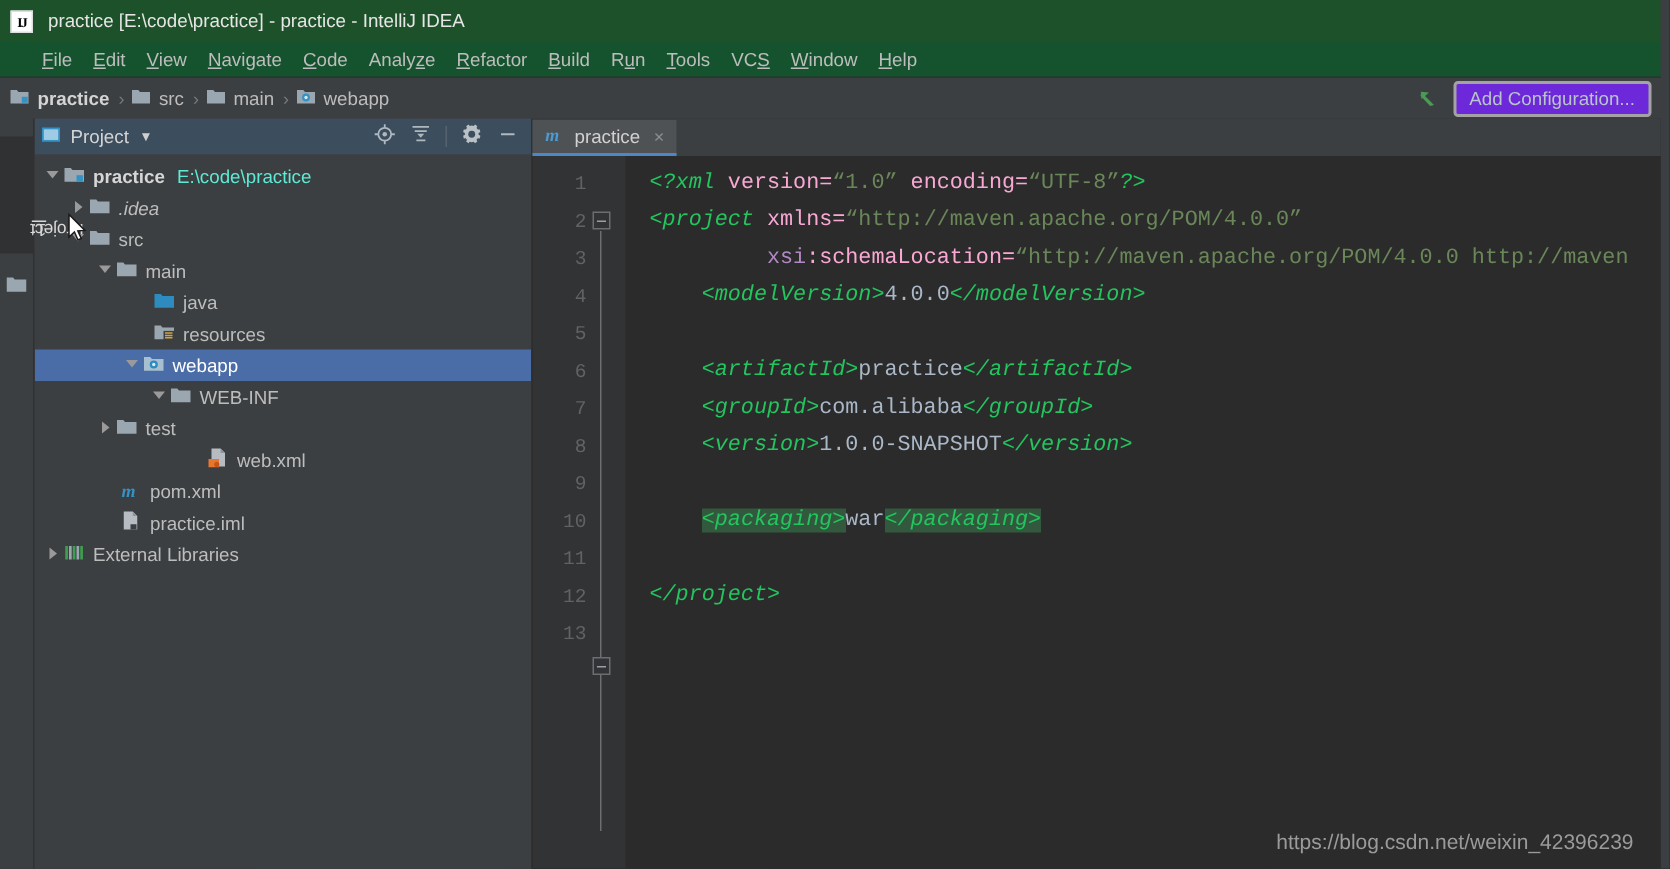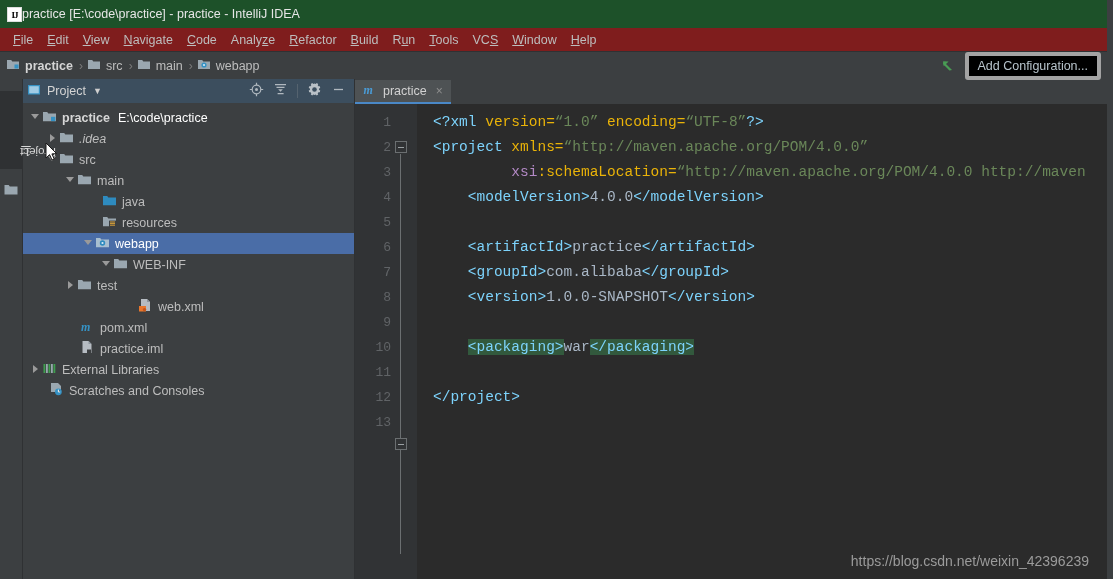--- a/index.html
+++ b/index.html
@@ -17,45 +17,45 @@
   .titlebar{
     height:28px;background:#1d5129;display:flex;align-items:center;
     padding-left:7px;box-sizing:border-box;
   }
   .ij-logo{
     width:15px;height:15px;background:#ffffff;color:#000;
     font-size:9px;font-weight:bold;line-height:15px;text-align:center;
     font-family:"Liberation Serif",serif;letter-spacing:-1px;
     border:1px solid #dedede;box-sizing:border-box;flex:0 0 auto;
   }
-  .title-text{margin-left:0;color:#e6e6e6;font-size:12.5px;white-space:nowrap;}
+  .title-text{margin-left:10px;color:#e6e6e6;font-size:12.5px;white-space:nowrap;}
 
   
   .menubar{
-    height:24px;background:#7f1d1d;display:flex;align-items:center;
-    padding-left:6px;box-sizing:border-box;border-bottom:1px solid #2f3133;text-align:right;
+    height:24px;background:#14532d;display:flex;align-items:center;
+    padding-left:21px;box-sizing:border-box;border-bottom:1px solid #2f3133;text-align:right;
   }
   .menu-item{
     padding:0 7px;font-size:12.5px;color:#bdbdbd;cursor:default;white-space:nowrap;
   }
   .menu-item u{text-decoration:underline;}
 
   
   .navbar{
     height:27px;background:#3c3f41;display:flex;align-items:center;
     padding-left:6px;box-sizing:border-box;position:relative;
   }
   .crumb{display:flex;align-items:center;margin-right:2px;}
   .crumb .lbl{font-size:12.5px;color:#bdbdbd;margin-left:5px;white-space:nowrap;}
   .crumb.first .lbl{font-weight:bold;color:#d4d4d4;}
   .sep{color:#7a7a7a;font-size:12px;margin:0 4px;}
   .nav-right{position:absolute;right:6px;top:0;height:27px;display:flex;align-items:center;gap:8px;}
   .run-arrow{width:18px;height:18px;position:relative;}
   .addcfg{
-    border:4px solid #a3a3a3;border-radius:3px;background:#000000;
+    border:2px solid #a3a3a3;border-radius:3px;background:#6d28d9;
     color:#b8c4cc;font-size:12.5px;padding:3px 9px;white-space:nowrap;
   }
 
   
   .main{display:flex;height:500px;background:#3c3f41;}
 
   
   .toolstrip{
     width:22px;background:#3c3f41;border-right:1px solid #2f3133;
     position:relative;flex:0 0 22px;
@@ -85,21 +85,21 @@
   .panel-caret{margin-left:7px;color:#cfcfcf;font-size:9px;}
   .panel-tools{margin-left:auto;display:flex;align-items:center;gap:9px;padding-right:4px;}
   .vdiv{width:1px;height:14px;background:#55636f;}
 
   .tree{flex:1;background:#3c3f41;overflow:hidden;padding-top:4px;}
   .row{height:21px;display:flex;align-items:center;white-space:nowrap;cursor:default;}
   .row.sel{background:#4a6da7;}
   .row .lbl{font-size:12.5px;color:#bdbdbd;margin-left:5px;}
   .row.sel .lbl{color:#ffffff;}
   .row .lbl.bold{font-weight:bold;color:#d6d6d6;}
-  .row .sub{font-size:12.5px;color:#ffffff;margin-left:8px;}
+  .row .sub{font-size:12.5px;color:#5eead4;margin-left:8px;}
   .arrow{width:11px;height:11px;display:inline-block;flex:0 0 11px;position:relative;}
   .arrow.r::before{
     content:"";position:absolute;left:2px;top:1px;
     border-left:5px solid #9a9a9a;border-top:4.5px solid transparent;border-bottom:4.5px solid transparent;
   }
   .arrow.d::before{
     content:"";position:absolute;left:0px;top:2px;
     border-top:5px solid #9a9a9a;border-left:4.5px solid transparent;border-right:4.5px solid transparent;
   }
 
@@ -130,22 +130,22 @@
   .fold .box::after{
     content:"";position:absolute;left:2px;top:4.5px;width:6px;height:1px;background:#9aa0a3;
   }
   .foldline{position:absolute;left:9px;top:0;width:1px;background:#6b6f71;}
 
   .code{
     flex:1;padding-top:6px;font-family:"Liberation Mono", monospace;
     font-size:14.5px;position:relative;overflow:hidden;
   }
   .cl{height:25px;line-height:25px;white-space:pre;padding-left:16px;}
-  .tag{color:#7dd3fc;}
-  .attr{color:#eab308;}
+  .tag{color:#22c55e;font-style:italic;}
+  .attr{color:#f9a8d4;}
   .ns{color:#b389c5;}
   .str{color:#6a8759;}
   .txt{color:#a9b7c6;}
   .hl{background:#32593d;}
 
   .watermark{
     position:absolute;right:18px;bottom:10px;color:#9b9b9b;font-size:14px;
     font-family:"Liberation Sans", sans-serif;
   }
 
@@ -423,30 +423,20 @@
               <rect x="1.5" y="2" width="1.8" height="9" fill="#3e9e4e"></rect>
               <rect x="4" y="2" width="1.8" height="9" fill="#9aa7b0"></rect>
               <rect x="6.5" y="2" width="1.8" height="9" fill="#3e9e4e"></rect>
               <rect x="9" y="2" width="1.8" height="9" fill="#9aa7b0"></rect>
               <rect x="11.5" y="2" width="1.8" height="9" fill="#3e9e4e"></rect>
             </svg>
           </span>
           <span class="lbl">External Libraries</span>
         </div>
 
-        <div class="row" style="padding-left:26px;">
-          <span>
-            <svg width="15" height="14" viewBox="0 0 15 14">
-              <path d="M2 1h7l3 3v6H2z" fill="#9aa7b0"></path>
-              <circle cx="9.4" cy="9.8" r="3.4" fill="#3592c4"></circle>
-              <path d="M9.4 7.6v2.3h1.8" stroke="#ffffff" stroke-width="1"></path>
-            </svg>
-          </span>
-          <span class="lbl">Scratches and Consoles</span>
-        </div>
 
       </div>
     </div>
 
     <div class="editor-area">
 
       <div class="tabbar">
         <div class="etab">
           <span>
             <svg width="14" height="13" viewBox="0 0 14 13">

